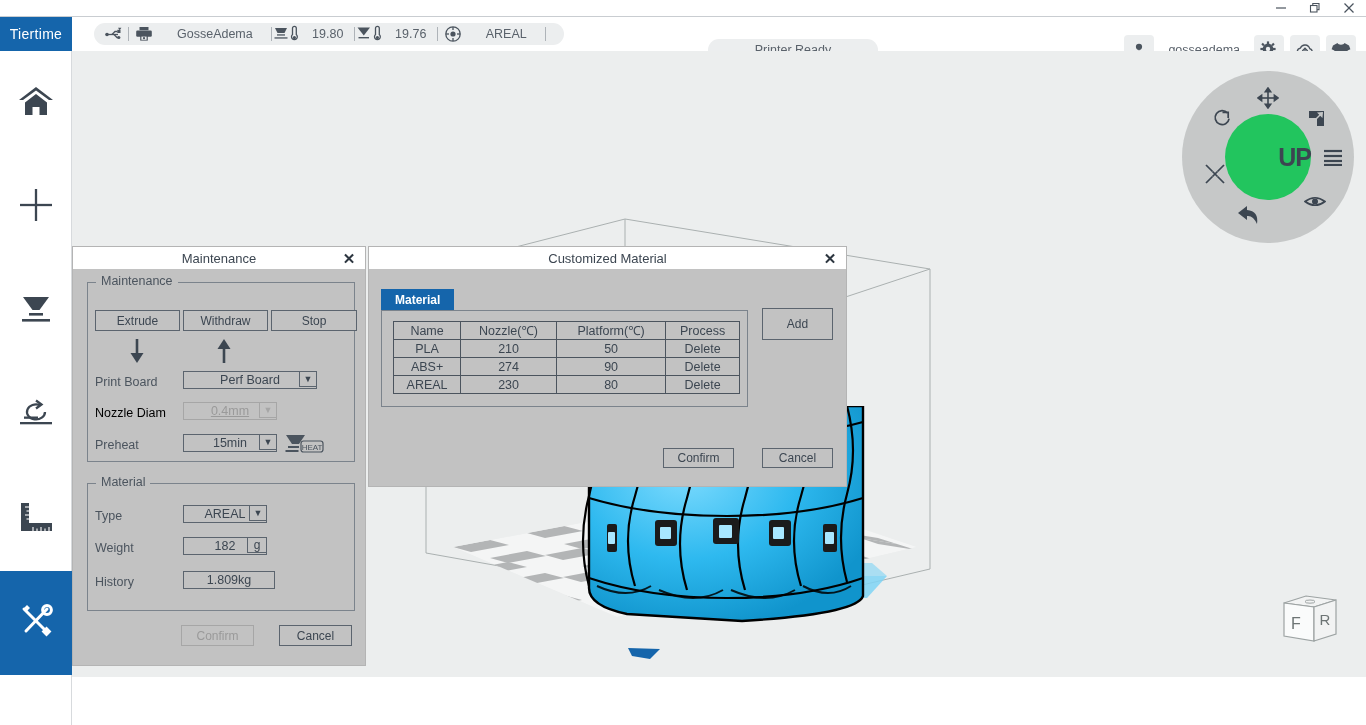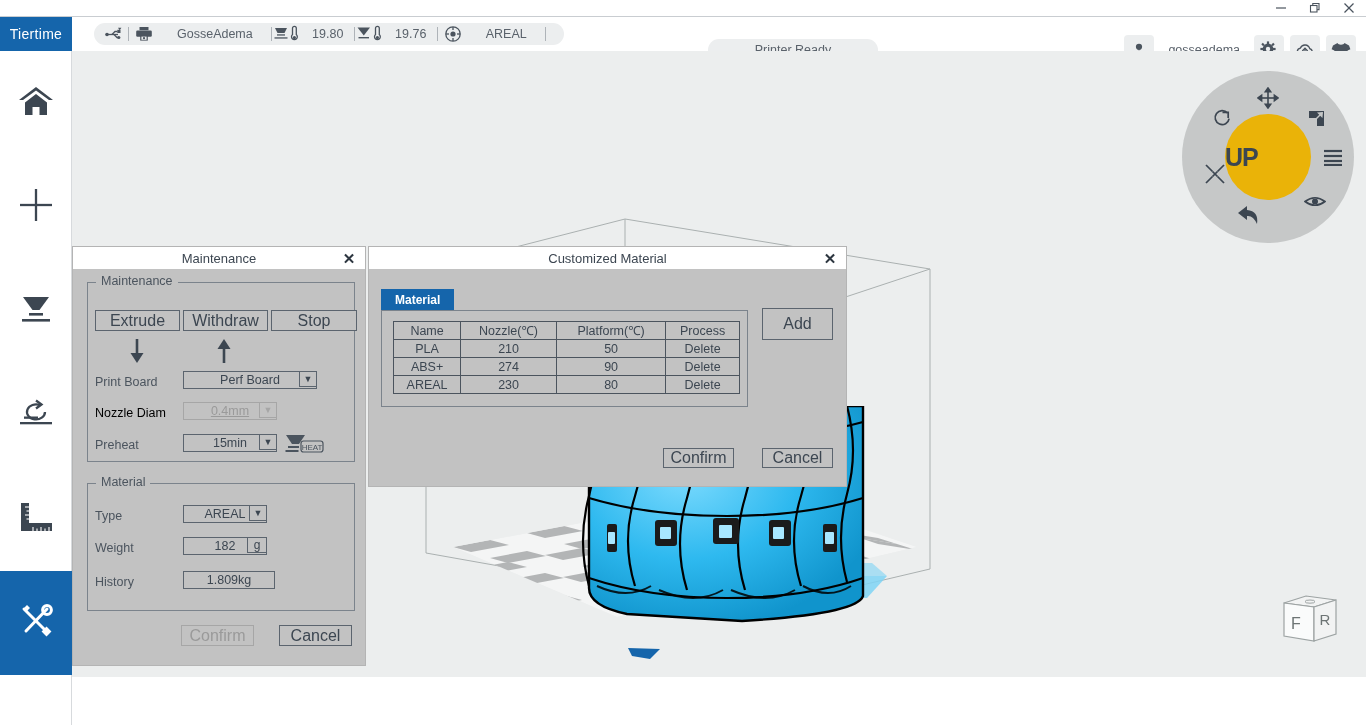--- a/index.html
+++ b/index.html
@@ -81,22 +81,22 @@
     position: absolute; left: 0; bottom: 0; width: 1294px; height: 48px; background: #ffffff;
   }
 
   
   .wheel {
     position: absolute; left: 1110px; top: 20px; width: 172px; height: 172px;
     border-radius: 50%; background: #c6c8c8;
   }
   .wheel-center {
     position: absolute; left: 43px; top: 43px; width: 86px; height: 86px;
-    border-radius: 50%; background: #eab308;
-    display: flex; align-items: center; justify-content: flex-start;
+    border-radius: 50%; background: #22c55e;
+    display: flex; align-items: center; justify-content: flex-end;
   }
   .wheel-logo { font-size: 25px; font-weight: bold; color: #3c4651; letter-spacing: -1px; }
   .wi { position: absolute; width: 26px; height: 26px; display: flex; align-items: center; justify-content: center; color: #3c4651; }
 
   
   .viewcube { position: absolute; left: 1208px; top: 540px; width: 60px; height: 56px; }
 
   
   .dlg { position: absolute; background: #c2c2c2; border: 1px solid #b4b4b4; }
   .dlg-title {
@@ -110,21 +110,21 @@
   }
   .fieldset {
     position: absolute; border: 1px solid #7b838c;
   }
   .legend {
     position: absolute; top: -9px; left: 8px; background: #c2c2c2; padding: 0 5px;
     font-size: 12.5px; color: #4b545e;
   }
   .btn {
     border: 1px solid #5b646e; background: #c2c2c2; color: #3c4651;
-    font-size: 16px; font-family: "Liberation Sans", sans-serif;
+    font-size: 12px; font-family: "Liberation Sans", sans-serif;
     display: flex; align-items: center; justify-content: center;
     position: absolute;
   }
   .btn.disabled { border-color: #a6a6a6; color: #9a9a9a; }
   .lbl { position: absolute; font-size: 12.5px; color: #4b545e; }
   .lbl.dim { color: #000000; }
   .fld {
     position: absolute; border: 1px solid #5b646e; background: #c2c2c2;
     font-size: 12.5px; color: #3c4651;
     display: flex; align-items: center; justify-content: center;

